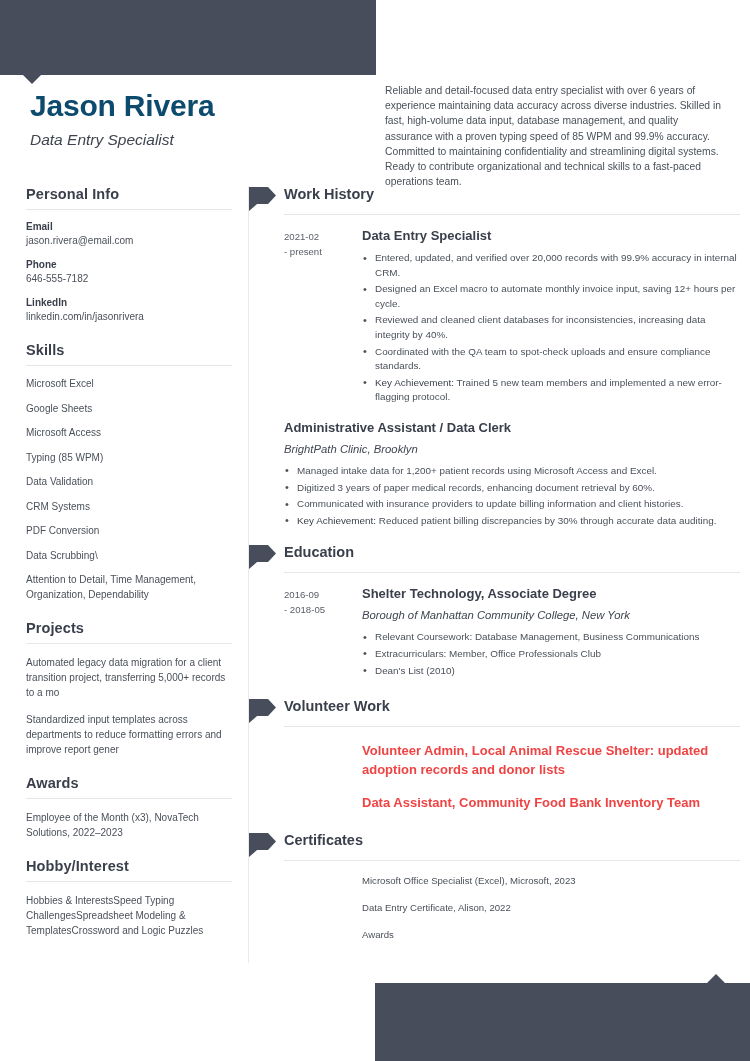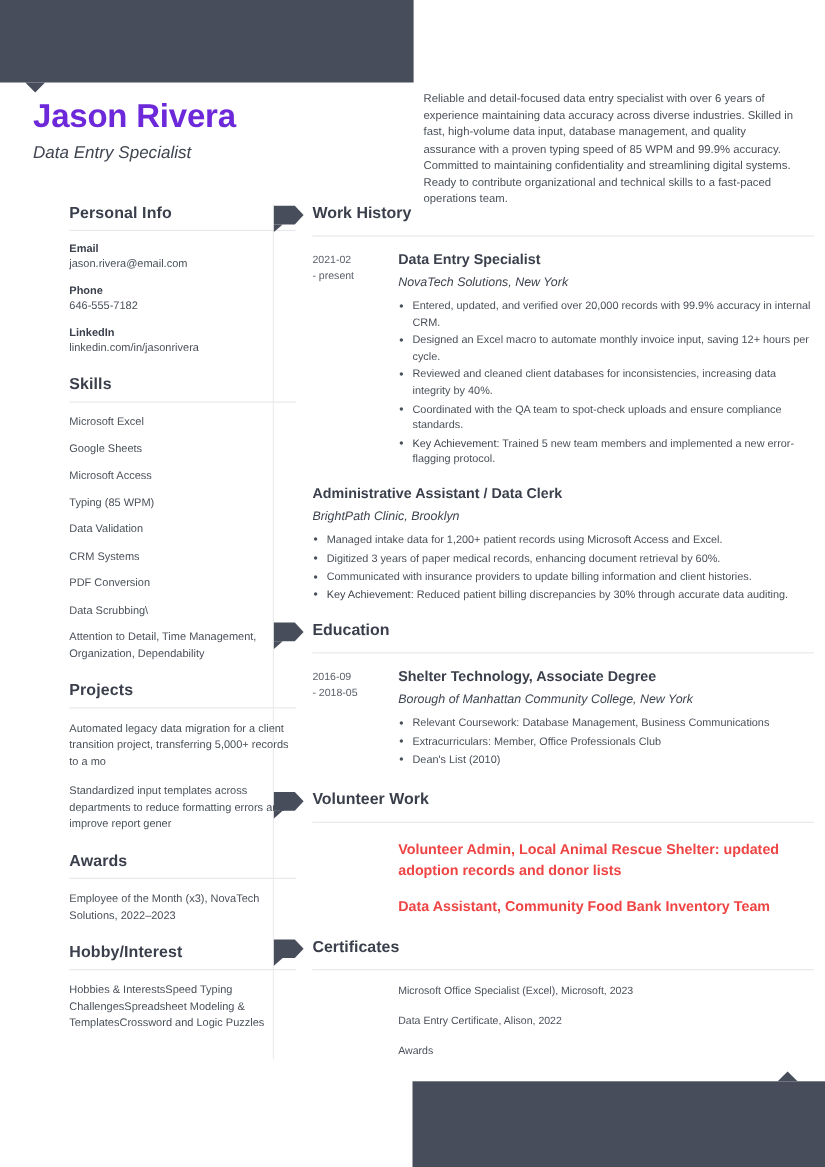--- a/index.html
+++ b/index.html
@@ -32,34 +32,34 @@
     position: absolute; left: 707px; top: 974px;
     width: 0; height: 0;
     border-left: 9px solid transparent;
     border-right: 9px solid transparent;
     border-bottom: 9px solid #474d5a;
   }
 
   
   .name {
     position: absolute; left: 30px; top: 89px;
-    font-size: 30px; font-weight: bold; color: #6d28d9;
+    font-size: 30px; font-weight: bold; color: #0c4a6e;
     letter-spacing: -0.2px;
   }
   .jobtitle {
     position: absolute; left: 30px; top: 131px;
     font-size: 15.5px; font-style: italic; color: #3f4550;
   }
   .summary {
     position: absolute; left: 385px; top: 83px; width: 340px;
     font-size: 10.3px; line-height: 15.2px; color: #4a5059; text-align: left;
   }
 
   
-  .sidebar { position: absolute; left: 26px; top: 186px; width: 210px; margin-left: 37px; }
+  .sidebar { position: absolute; left: 26px; top: 186px; width: 210px; }
   .divider-v {
     position: absolute; left: 248px; top: 186px; width: 1px; height: 777px;
     background: #e9eaec;
   }
   .main { position: absolute; left: 248px; top: 186px; width: 492px; }
 
   
   .sb-sec { margin-bottom: 18px; }
   .sb-h {
     font-size: 14.5px; font-weight: bold; color: #3a3f4b;
@@ -196,21 +196,20 @@
       </div>
       <div class="sec-rule"></div>
       <div id="work-entries">
           <div class="entry">
             <div class="entry-dates">
               <div>2021-02</div>
               <div>- present</div>
             </div>
             <div class="entry-body">
               <div class="entry-title">Data Entry Specialist</div>
-              <div class="entry-org">NovaTech Solutions, New York</div>
               <ul class="bullets">
                 <li>Entered, updated, and verified over 20,000 records with 99.9% accuracy in internal CRM.</li>
                 <li>Designed an Excel macro to automate monthly invoice input, saving 12+ hours per cycle.</li>
                 <li>Reviewed and cleaned client databases for inconsistencies, increasing data integrity by 40%.</li>
                 <li>Coordinated with the QA team to spot-check uploads and ensure compliance standards.</li>
                 <li><b>Key Achievement:</b> Trained 5 new team members and implemented a new error-flagging protocol.</li>
               </ul>
             </div>
           </div>
           <div class="entry">

